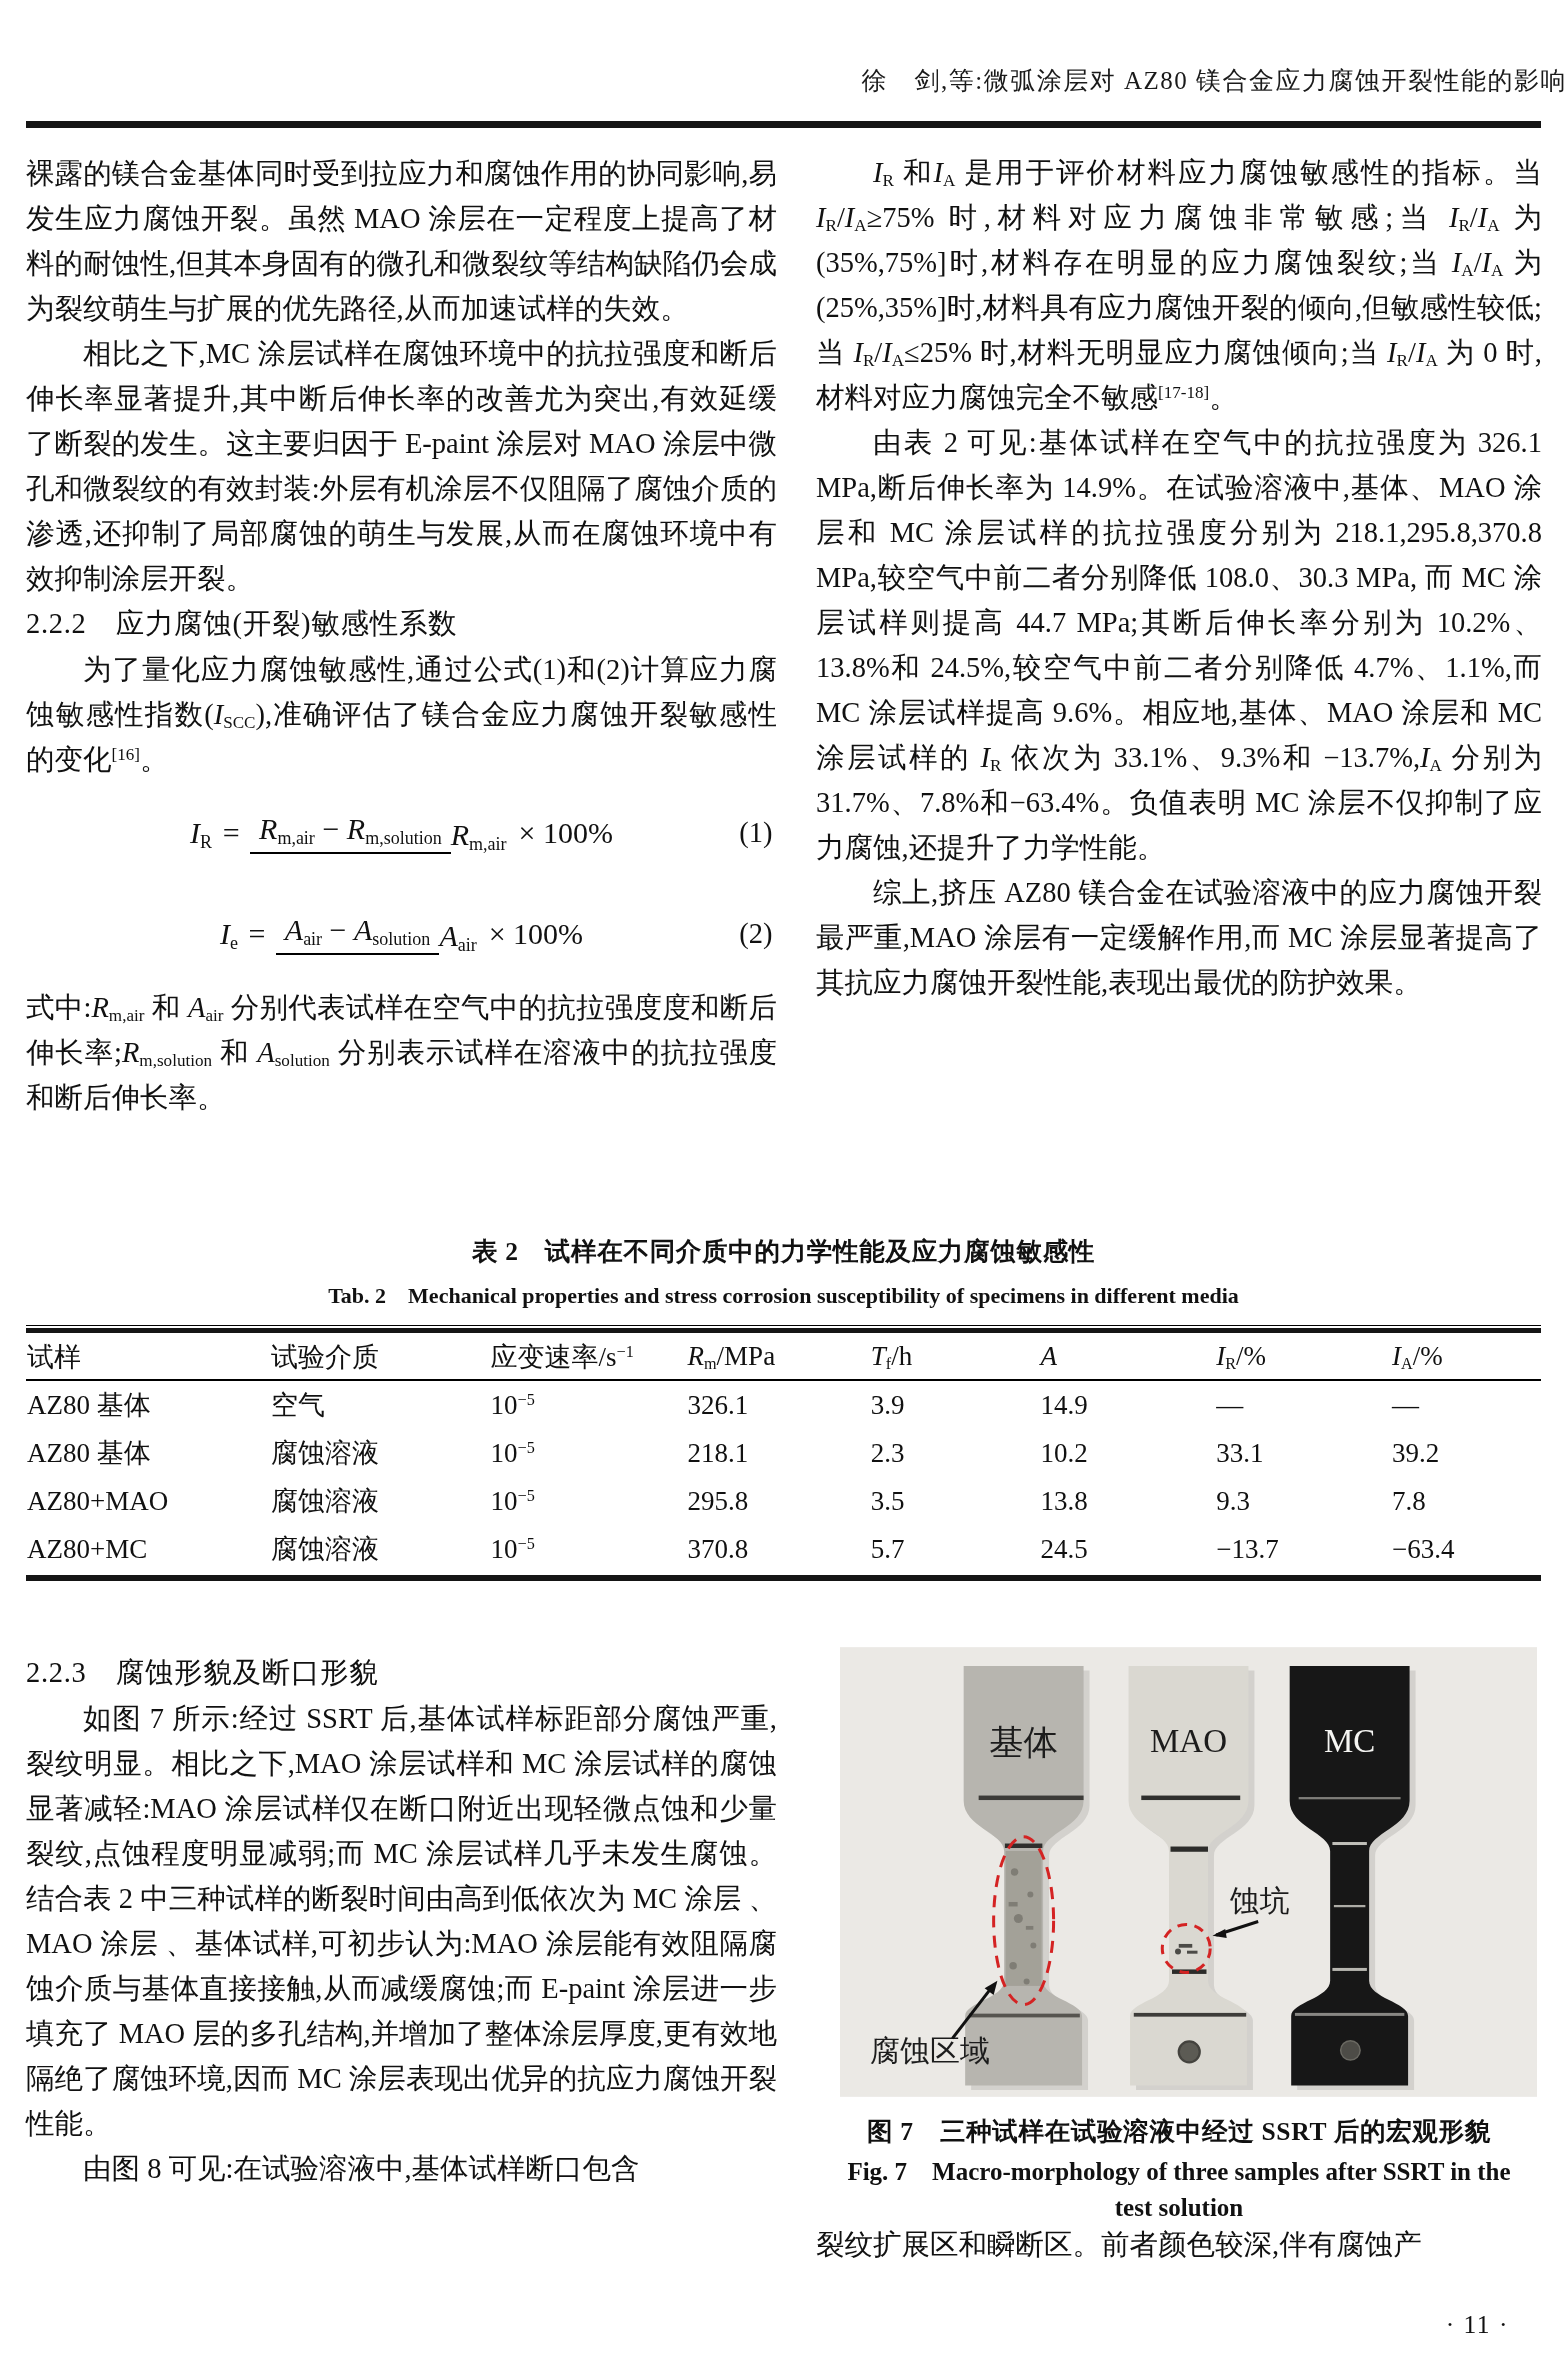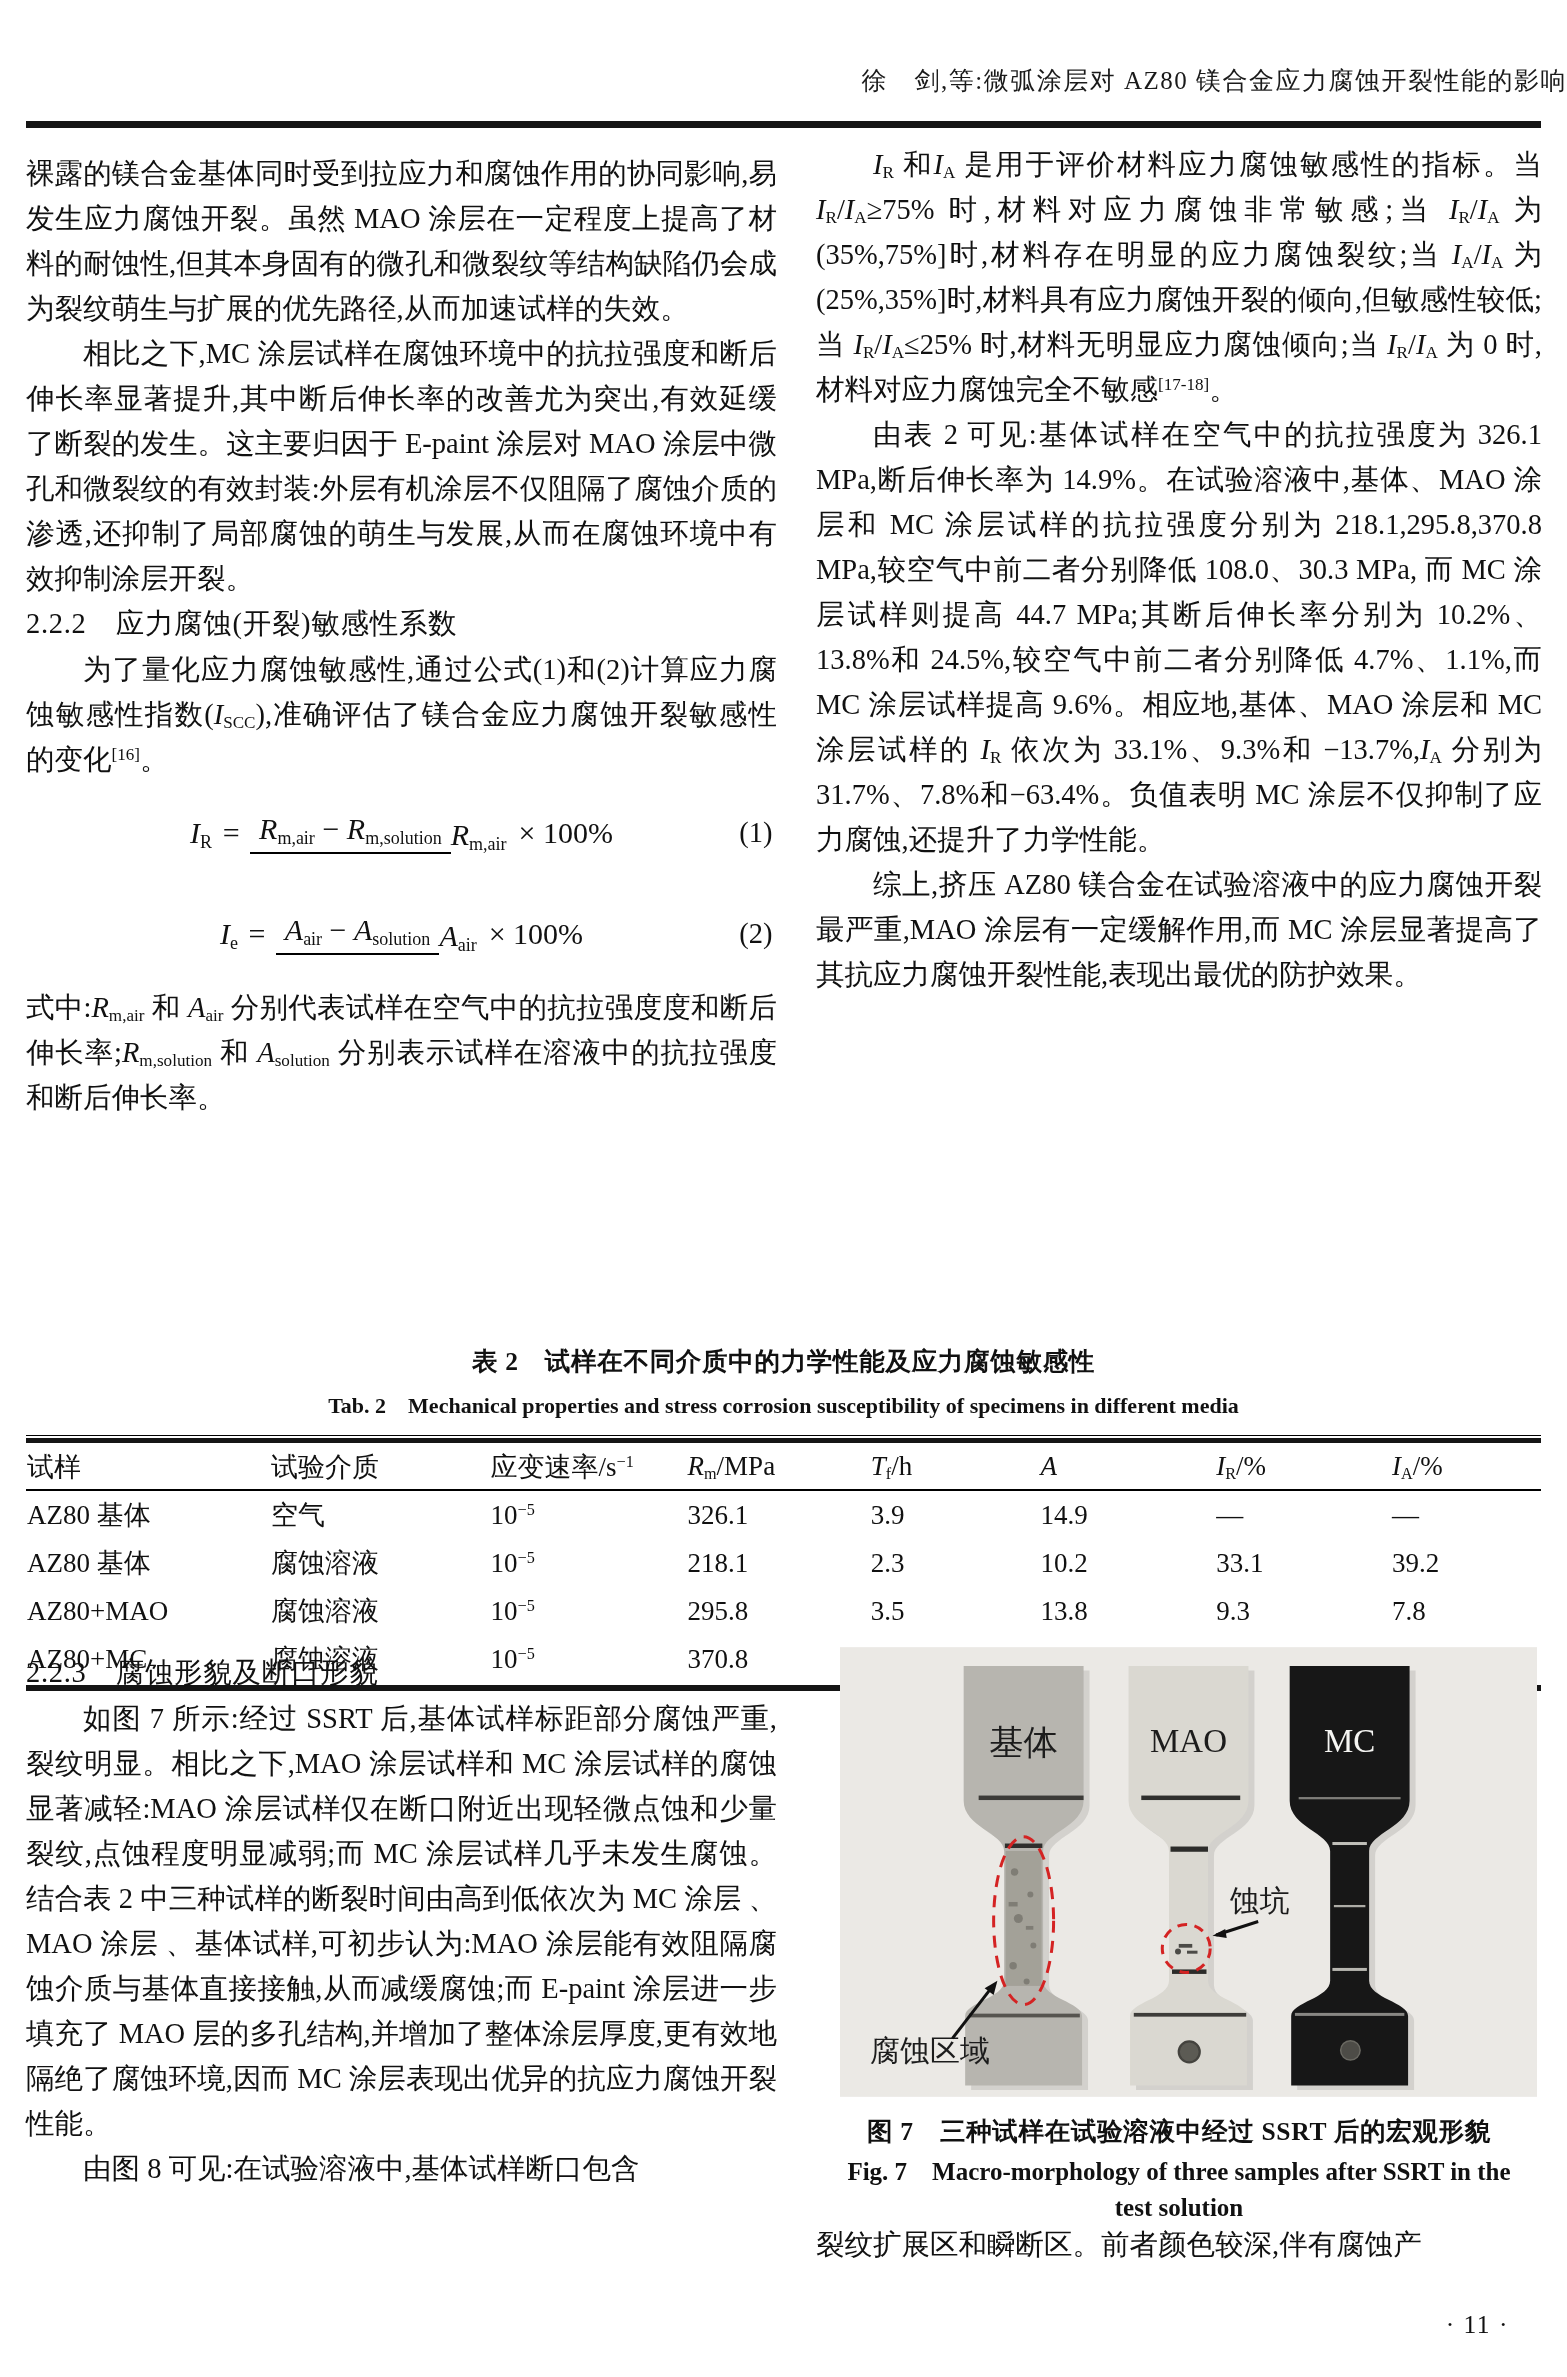--- a/index.html
+++ b/index.html
@@ -8,41 +8,41 @@
     font-family:"Liberation Serif","DejaVu Serif",serif;color:#111;
     overflow:hidden;
   }
   .running-head{
     position:absolute;top:64px;left:0;width:100%;text-align:right;
     font-size:25px;letter-spacing:1.5px;color:#1a1a1a;
   }
   .head-rule{position:absolute;left:26px;top:121px;width:1515px;height:6.7px;background:#151515;}
   .col{position:absolute;width:751px;}
   .col-left-top{left:26px;top:151px;}
-  .col-right-top{left:816px;top:142px;width:726px;font-family:Liberation Serif, serif;}
+  .col-right-top{left:816px;top:150px;width:726px;font-family:Liberation Serif, serif;}
   .col-left-bottom{left:26px;top:1650px;}
   .figure-area{position:absolute;left:816px;top:1647px;width:726px;}
   p.body-p{margin:0;font-size:28.5px;line-height:45px;text-align:justify;}
   p.indent{text-indent:2em;}
   .sec-heading{margin:0;font-size:28.5px;line-height:46px;letter-spacing:0.7px;}
   sub{font-size:0.60em;vertical-align:-0.25em;line-height:0;}
   sup{font-size:0.60em;vertical-align:0.55em;line-height:0;}
   i{font-style:italic;}
   
   .equation{position:relative;display:flex;justify-content:center;align-items:center;
     height:99px;font-size:30px;margin:1.5px 0;}
   .eq-lhs{margin-right:10.5px;}
   .eq-sign{margin-right:10.5px;}
   .frac{display:inline-flex;flex-direction:row;text-align:center;}
   .frac .num{padding:0 9px 6px 9px;border-bottom:2.2px solid #000;}
   .frac .den{padding-top:6px;}
   .eq-tail{margin-left:12px;}
   .eq-number{position:absolute;right:4.5px;top:50%;transform:translateY(-50%);font-size:28.5px;}
   
-  .table2{position:absolute;left:26px;top:1344px;width:1515px;}
+  .table2{position:absolute;left:26px;top:1234px;width:1515px;}
   .tcap-zh{text-align:center;font-size:25.5px;font-weight:bold;margin:0 0 12px 0;letter-spacing:0.7px;}
   .tcap-en{text-align:center;font-size:22px;font-weight:bold;margin:0 0 13.5px 0;}
   .t2-topthin{border-top:1.5px solid #000;height:2.2px;}
   .t2-topthick{height:5.2px;background:#151515;margin-bottom:1.5px;}
   table.t2{width:100%;border-collapse:collapse;table-layout:fixed;}
   table.t2 th{font-weight:normal;font-size:27px;height:43px;border-bottom:2.2px solid #000;text-align:left;vertical-align:middle;}
   table.t2 td{font-size:27px;height:46px;text-align:left;vertical-align:middle;}
   .t2-bottom{height:6px;background:#151515;margin-top:1.5px;}
   
   .photo{position:relative;margin-left:24px;width:697px;height:450px;}

